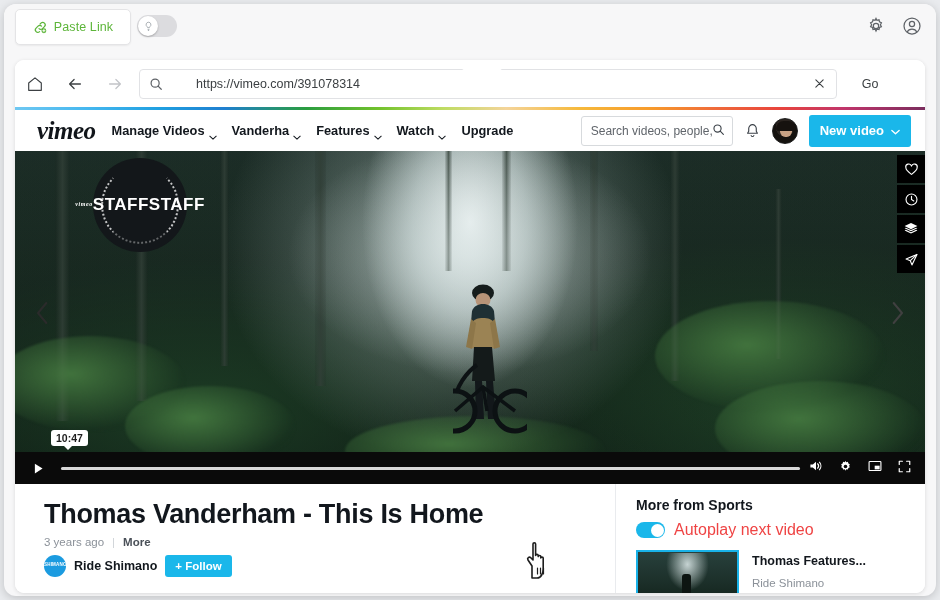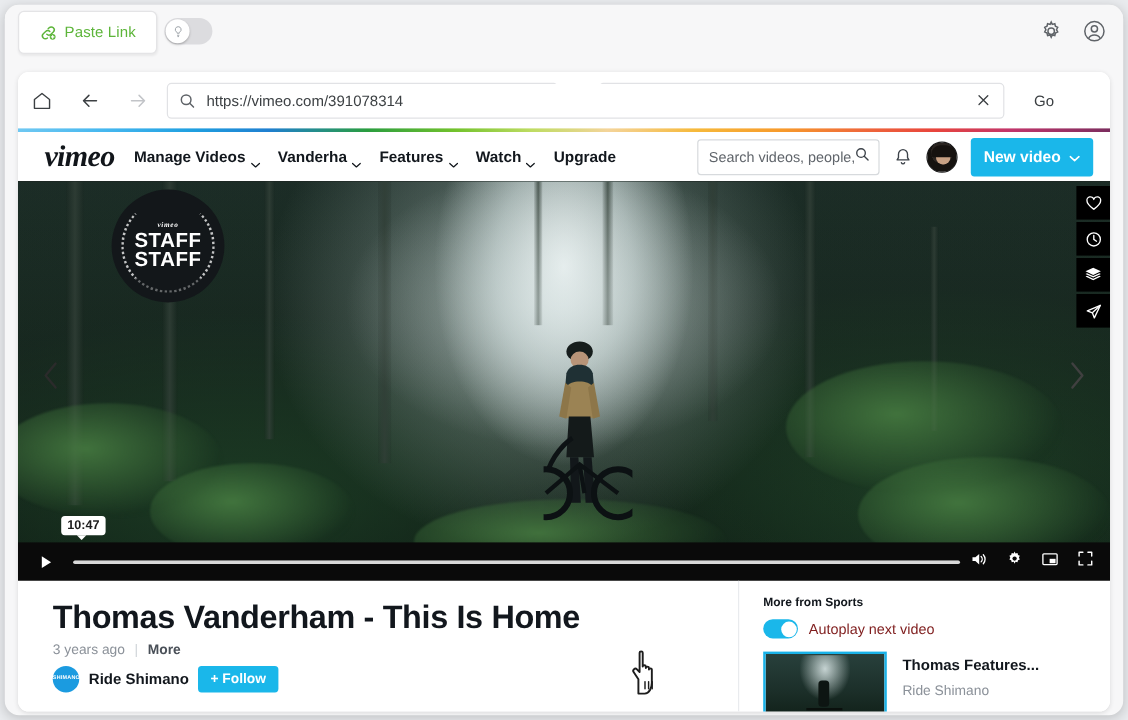--- a/index.html
+++ b/index.html
@@ -94,20 +94,21 @@
   .nav-btn.disabled svg { stroke: #c2c4c8; }
 
   .url-field {
     position: relative;
     margin-left: 4px;
     width: 698px; height: 30px;
     border: 1px solid #e1e2e5;
     border-radius: 4px;
     display: flex; align-items: center;
     background: #fff;
+    gap: 24px;
   }
   .url-field .s-ico { margin-left: 9px; width: 14px; height: 14px; }
   .url-text {
     margin-left: 9px;
     font-size: 12.5px; color: #3c4043;
     flex: 1;
     white-space: nowrap; overflow: hidden;
   }
   .url-clear { width: 34px; display:flex; align-items:center; justify-content:center; cursor:pointer;}
   .go-btn {
@@ -237,21 +238,21 @@
     width: 56px; height: 64px;
     display: flex; align-items: center; justify-content: center;
     cursor: pointer; z-index: 6;
   }
   .arrow-l { left: 0; } .arrow-r { right: 0; }
 
   .staff-pick {
     position: absolute; left: 78px; top: 7px;
     width: 94px; height: 94px; border-radius: 50%;
     background: #13171a;
-    display: flex; flex-direction: column; align-items: center; justify-content: center;
+    display: flex; flex-direction: row; align-items: center; justify-content: center;
     z-index: 6;
   }
   .sp-top { font-size: 6px; color: #fff; letter-spacing: .6px;
             font-family:"Liberation Serif", serif; font-style:italic; font-weight:bold; margin-bottom:2px;}
   .sp-main { font-size: 17px; line-height: 16px; color: #fff; font-weight: bold; letter-spacing: .5px; text-align:center;}
   .sp-wreath { position:absolute; inset:8px; border-radius:50%;
     border: 2px dotted rgba(255,255,255,.75); border-top-color: transparent; border-bottom-color: rgba(255,255,255,.35);}
 
   
   .player-bar {
@@ -331,28 +332,28 @@
   .cursor-hand {
     position: absolute; left: 505px; top: 54px; width: 34px; height: 42px; z-index: 12;
     pointer-events:none;
   }
 
   
   .sidebar {
     width: 310px; border-left: 1px solid #e9ebee;
     padding: 13px 0 0 20px; position: relative;
   }
-  .side-title { font-size: 10px; font-weight: bold; color: #12171d; }
+  .side-title { font-size: 14px; font-weight: bold; color: #12171d; }
   .autoplay-row { margin-top: 8px; display: flex; align-items: center; gap: 9px; }
   .ap-toggle {
     width: 29px; height: 16px; background: #1ab7ea; border-radius: 8px;
     position: relative; cursor: pointer;
   }
   .ap-toggle .k { position:absolute; right:1.5px; top:1.5px; width:13px; height:13px; background:#fff; border-radius:50%;}
-  .ap-label { font-size: 12px; color: #7f1d1d; text-align: right; }
+  .ap-label { font-size: 16px; color: #ef4444; text-align: right; }
 
   .rec-item { margin-top: 11px; display: flex; gap: 13px; cursor: pointer; }
   .rec-thumb {
     width: 103px; height: 58px; border: 2px solid #19b2e8;
     background: linear-gradient(to bottom, #28403c 0%, #1b2e28 60%, #102018 100%);
     position: relative; overflow: hidden; flex-shrink: 0;
   }
   .rec-thumb .glow {
     position:absolute; left:28%; top:2%; width:44%; height:70%;
     background: radial-gradient(ellipse at 50% 30%, rgba(226,238,238,.85), rgba(200,220,220,0) 70%);

